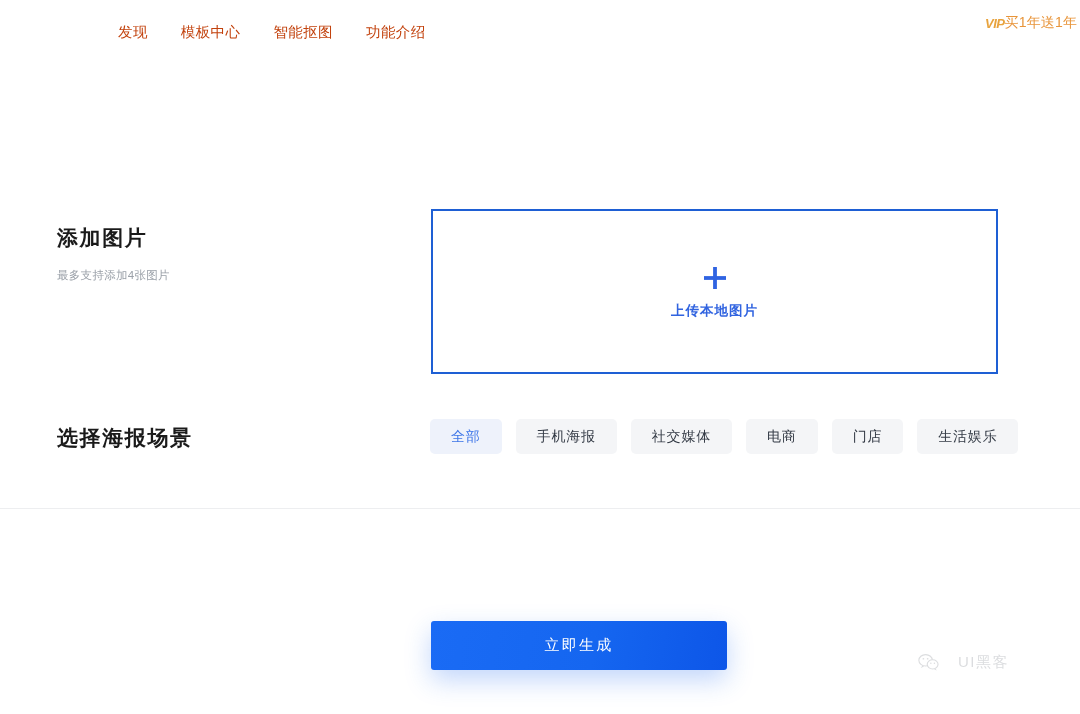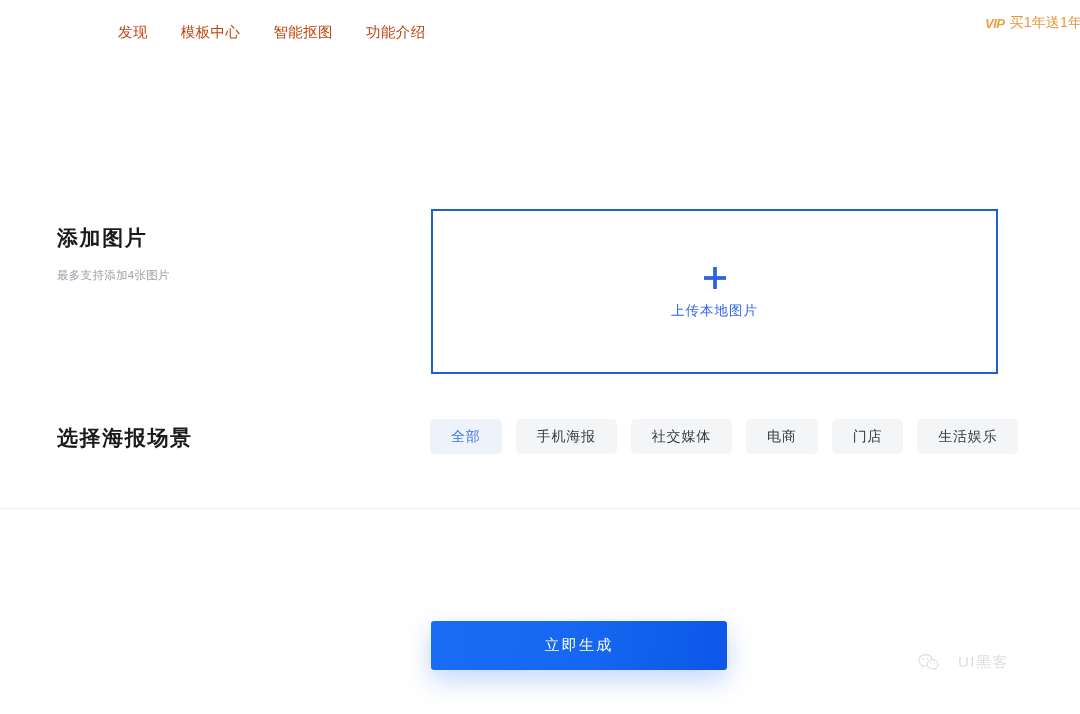--- a/index.html
+++ b/index.html
@@ -31,21 +31,21 @@
     width: 291px; height: 42px;
     background: #f3f4f6; border-radius: 5px;
     display: flex; align-items: center; padding-left: 17px; gap: 12px;
     cursor: text;
   }
   .search-icon { width: 16px; height: 16px; flex: none; opacity: .55; }
   .search-ph { font-size: 13.5px; color: #b3b7be; letter-spacing: .5px; }
 
   .vip {
     position: absolute; left: 985px; top: 14px;
-    display: flex; align-items: center; gap: 5px;
+    display: flex; align-items: center; 
     cursor: pointer; white-space: nowrap; overflow: hidden; width: 95px; text-align: center;
   }
   .vip-badge {
     font-size: 13px; font-weight: bold; font-style: italic;
     color: #e8a33d; letter-spacing: -.5px; line-height: 1;
   }
   .vip-text { font-size: 14px; color: #e8953a; letter-spacing: .2px; }
 
   
   .title-row {
@@ -68,20 +68,21 @@
     font-size: 11.5px; color: #9aa0a8; letter-spacing: .3px; margin-top: 17px;
   }
 
   .upload-box {
     position: absolute; left: 431px; top: 209px;
     width: 567px; height: 165px;
     border: 2px solid #1e5fd4; background: #ffffff;
     display: flex; flex-direction: column;
     align-items: center; justify-content: center; gap: 9px;
     cursor: pointer;
+    font-weight: bold;
   }
   .plus-icon { width: 30px; height: 30px; }
   .upload-text { font-size: 13.5px; color: #3164e0; letter-spacing: 1px; }
 
   
   .sec-scene-label { position: absolute; left: 57px; top: 424px; }
   .chips {
     position: absolute; left: 430px; top: 419px;
     display: flex; align-items: center; gap: 14px;
   }

